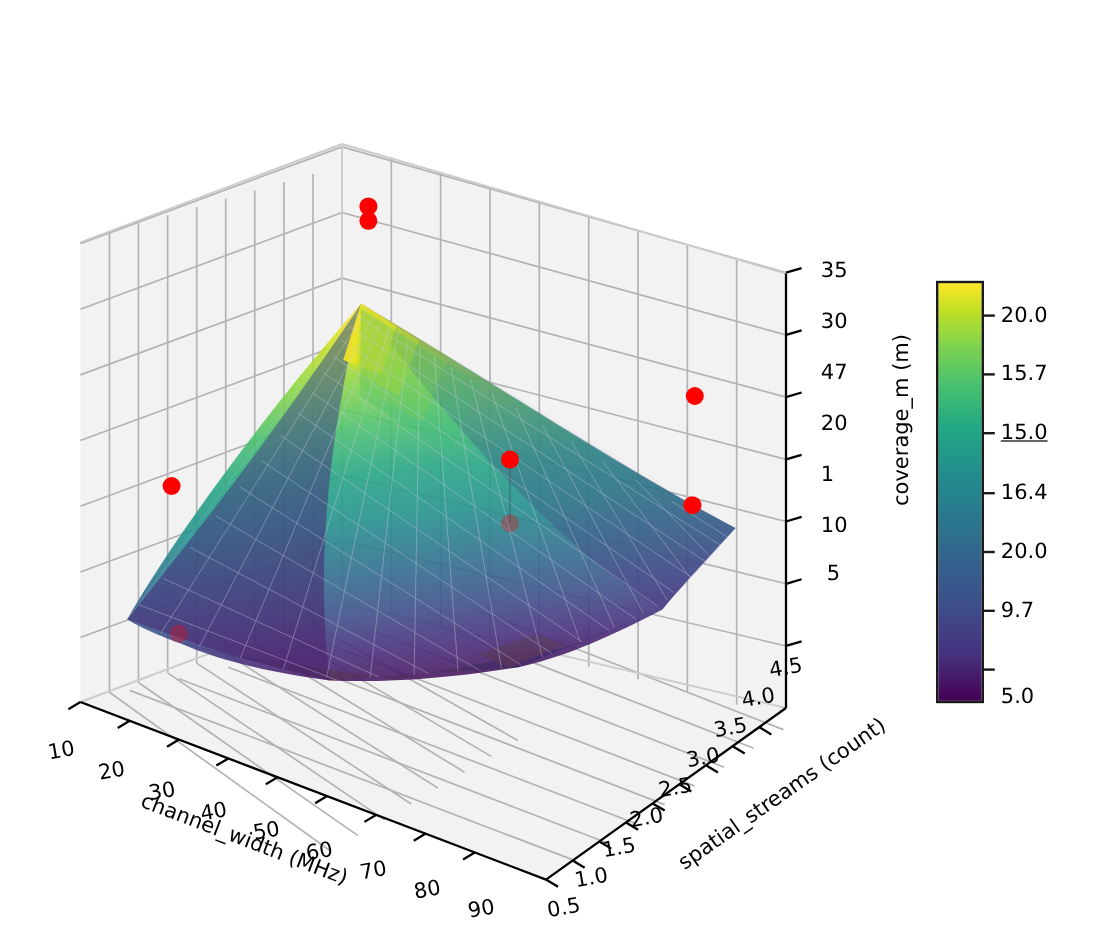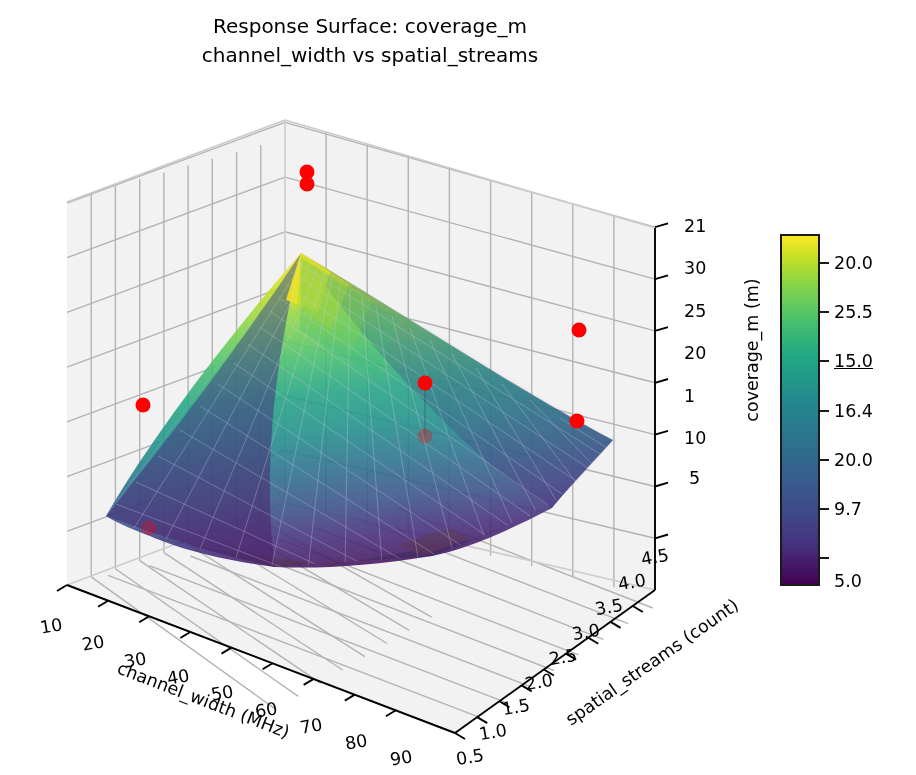--- a/index.html
+++ b/index.html
@@ -85,22 +85,20 @@
     color: #000000;
     white-space: nowrap;
     transform: translateY(-50%);
   }
 </style>
 </head>
 <body>
 
 <div id="figure">
 
-  <div id="plot-title">Response Surface: coverage_m
-channel_width vs spatial_streams</div>
 
   <svg id="axes3d" viewBox="0 0 916 775" width="916" height="775" aria-hidden="true">
     <defs>
 
       <linearGradient id="surfGradMain" x1="0.42" y1="0.02" x2="0.58" y2="1">
         <stop offset="0%" stop-color="#fde725"></stop>
         <stop offset="9%" stop-color="#c2df23"></stop>
         <stop offset="19%" stop-color="#86d549"></stop>
         <stop offset="30%" stop-color="#4ac16d"></stop>
         <stop offset="42%" stop-color="#25a584"></stop>
@@ -350,38 +348,38 @@
   <div class="tick-label" style="left:502px; top:697px; transform:rotate(-10deg);">1.5</div>
   <div class="tick-label" style="left:525px; top:672px; transform:rotate(-10deg);">2.0</div>
   <div class="tick-label" style="left:549px; top:647px; transform:rotate(-10deg);">2.5</div>
   <div class="tick-label" style="left:572px; top:622px; transform:rotate(-10deg);">3.0</div>
   <div class="tick-label" style="left:595px; top:597px; transform:rotate(-10deg);">3.5</div>
   <div class="tick-label" style="left:618px; top:572px; transform:rotate(-10deg);">4.0</div>
   <div class="tick-label" style="left:641px; top:547px; transform:rotate(-10deg);">4.5</div>
 
   <div class="axis-name" style="left:549px; top:652px; transform:rotate(-35deg);">spatial_streams (count)</div>
 
-  <div class="tick-label" style="left:684px; top:216px;">21</div>
+  <div class="tick-label" style="left:684px; top:216px;">35</div>
   <div class="tick-label" style="left:684px; top:258px;">30</div>
-  <div class="tick-label" style="left:684px; top:301px;">25</div>
+  <div class="tick-label" style="left:684px; top:301px;">47</div>
   <div class="tick-label" style="left:684px; top:343px;">20</div>
   <div class="tick-label" style="left:684px; top:386px;">1</div>
   <div class="tick-label" style="left:684px; top:428px;">10</div>
   <div class="tick-label" style="left:689px; top:468px;">5</div>
 
   <div class="axis-name" style="left:680px; top:340px; transform:rotate(-90deg);">coverage_m (m)</div>
 
   <div id="cbar-wrap">
     <div id="cbar-gradient"></div>
 
     <div class="cbar-tick" style="top:28px;"></div>
     <div class="cbar-label" style="top:29px;">20.0</div>
 
     <div class="cbar-tick" style="top:77px;"></div>
-    <div class="cbar-label" style="top:78px;">25.5</div>
+    <div class="cbar-label" style="top:78px;">15.7</div>
 
     <div class="cbar-tick" style="top:126px;"></div>
     <div class="cbar-label" style="top:127px;text-decoration:underline;">15.0</div>
 
     <div class="cbar-tick" style="top:176px;"></div>
     <div class="cbar-label" style="top:177px;">16.4</div>
 
     <div class="cbar-tick" style="top:225px;"></div>
     <div class="cbar-label" style="top:226px;">20.0</div>
 

